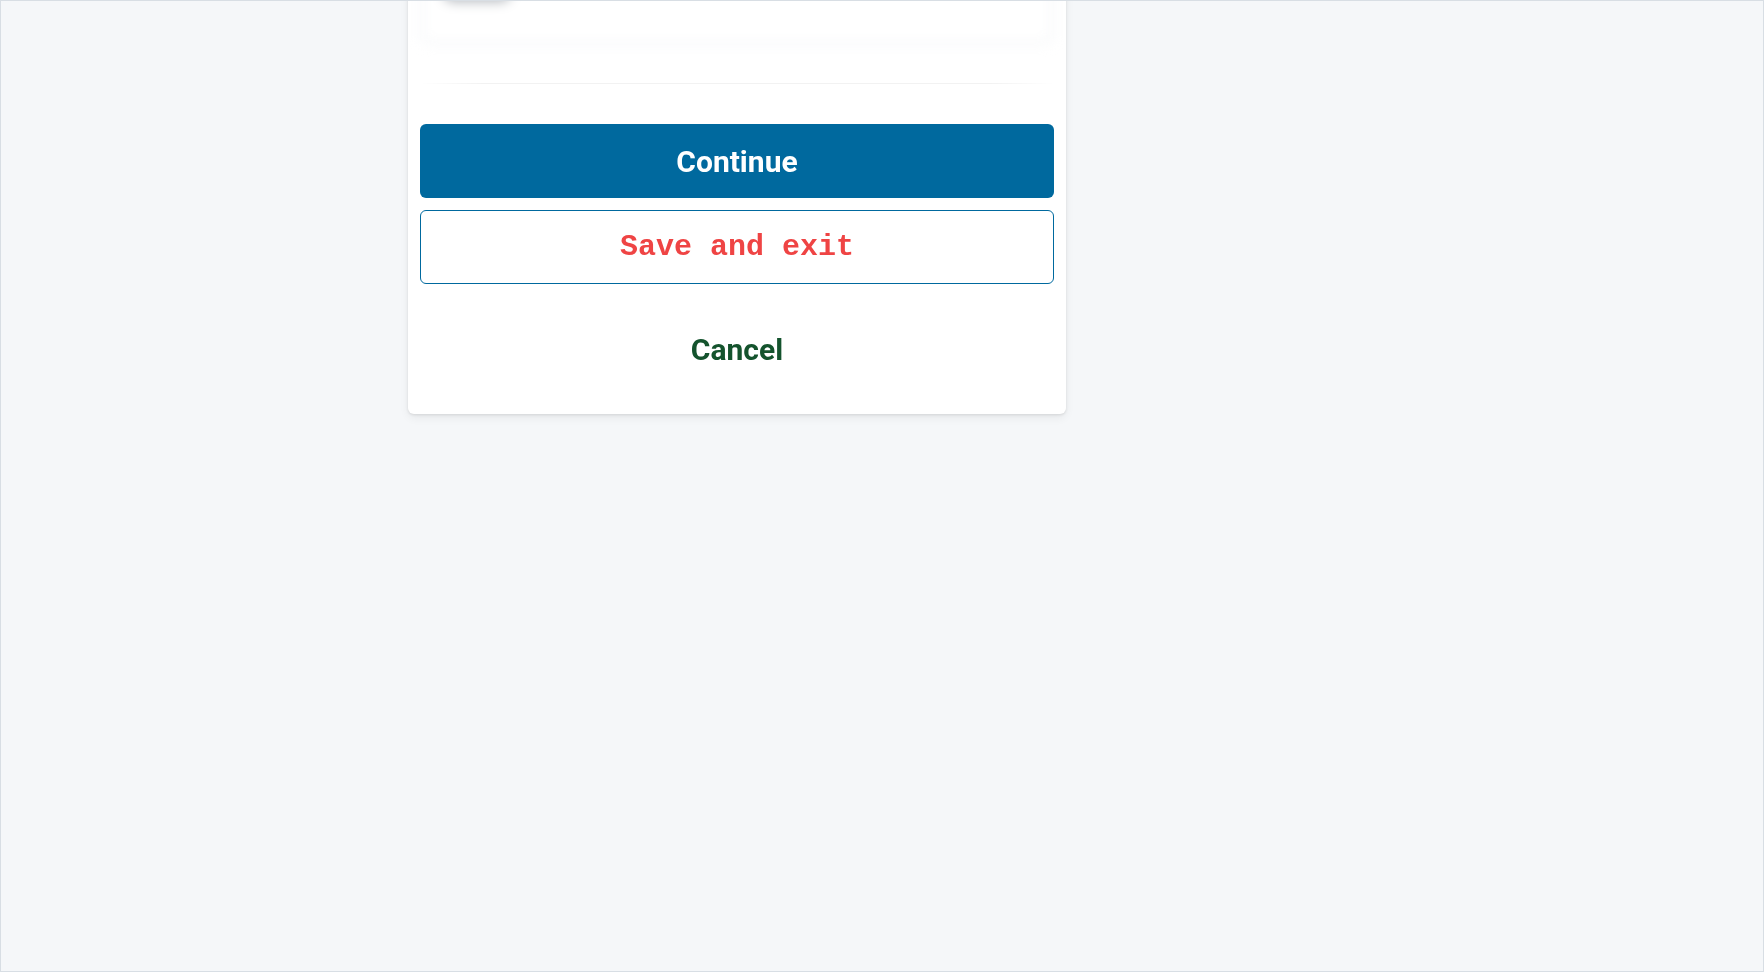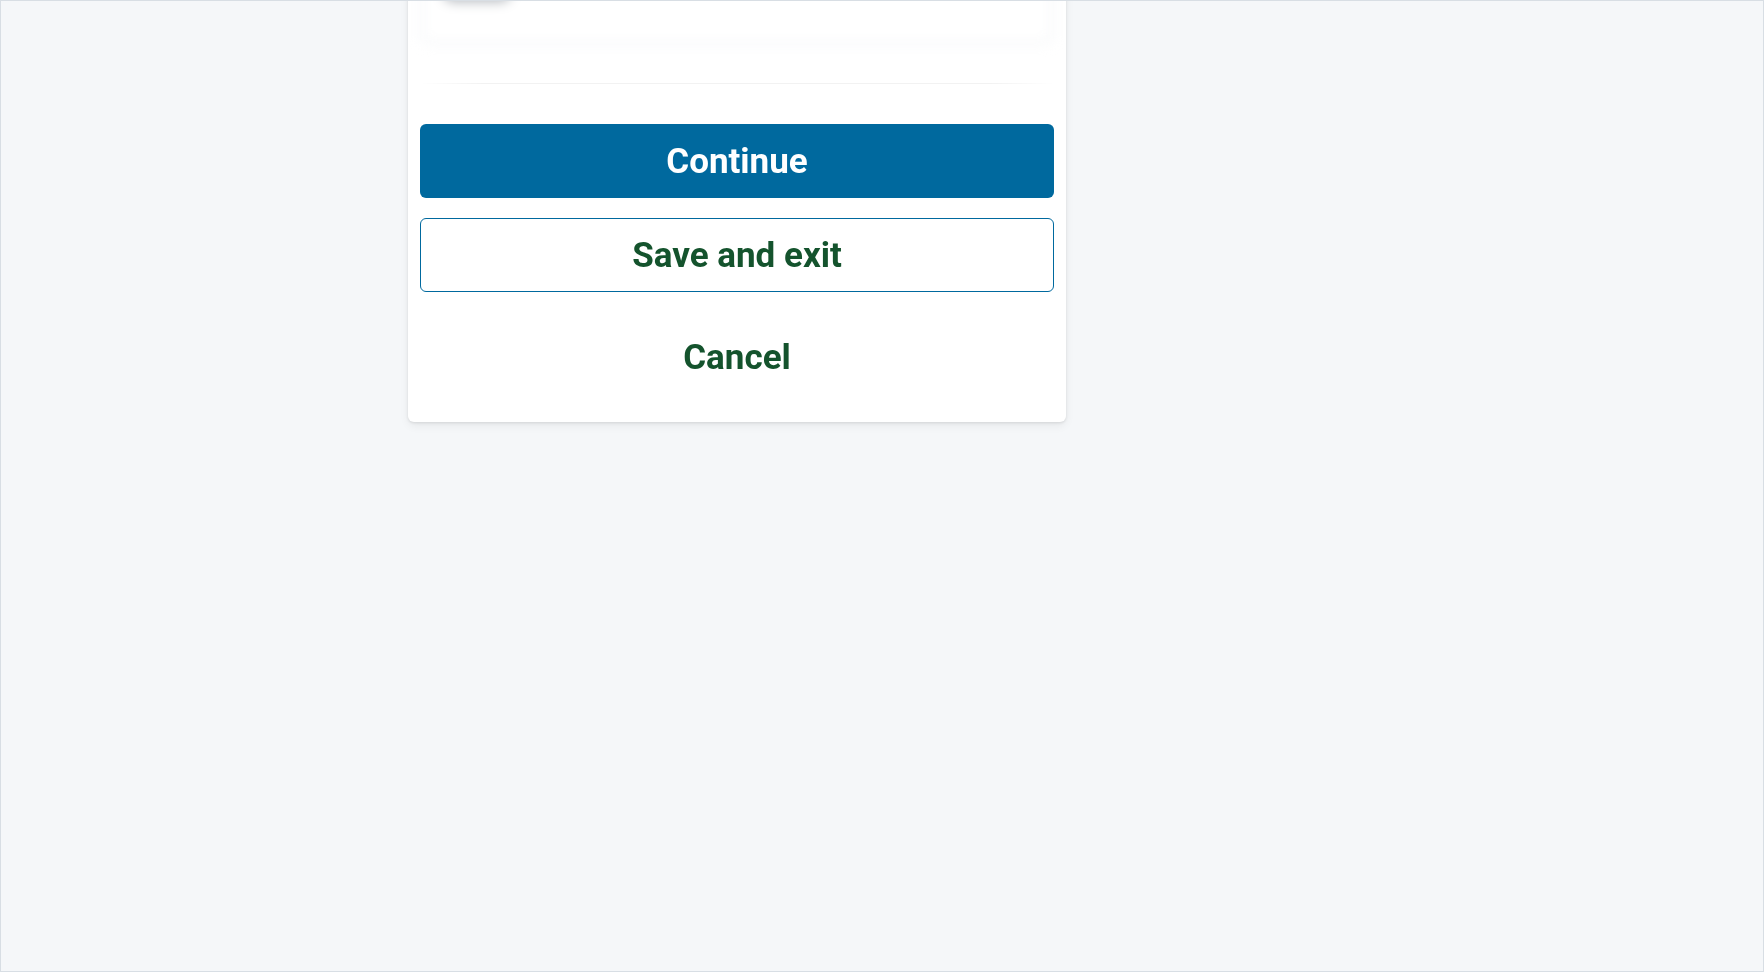--- a/index.html
+++ b/index.html
@@ -55,38 +55,39 @@
 
     .actions {
       padding-top: 40px;
     }
 
     .btn {
       display: block;
       width: 100%;
       height: 74px;
       border-radius: 6px;
-      font-size: 35px;
+      font-size: 30px;
       font-weight: 700;
       cursor: pointer;
       font-family: inherit;
       border: none;
       background: none;
     }
 
     .btn-primary {
       background: #00699e;
       color: #ffffff;
     }
 
     .btn-secondary {
       background: #ffffff;
-      color: #14532d;
+      color: #ef4444;
       border: 1.5px solid #00699e;
-      margin-top: 20px;
+      margin-top: 12px;
+      font-family: Liberation Mono, monospace;
     }
 
     .btn-tertiary {
       background: transparent;
       color: #14532d;
       margin-top: 28px;
     }
   </style>
 </head>
 <body>

